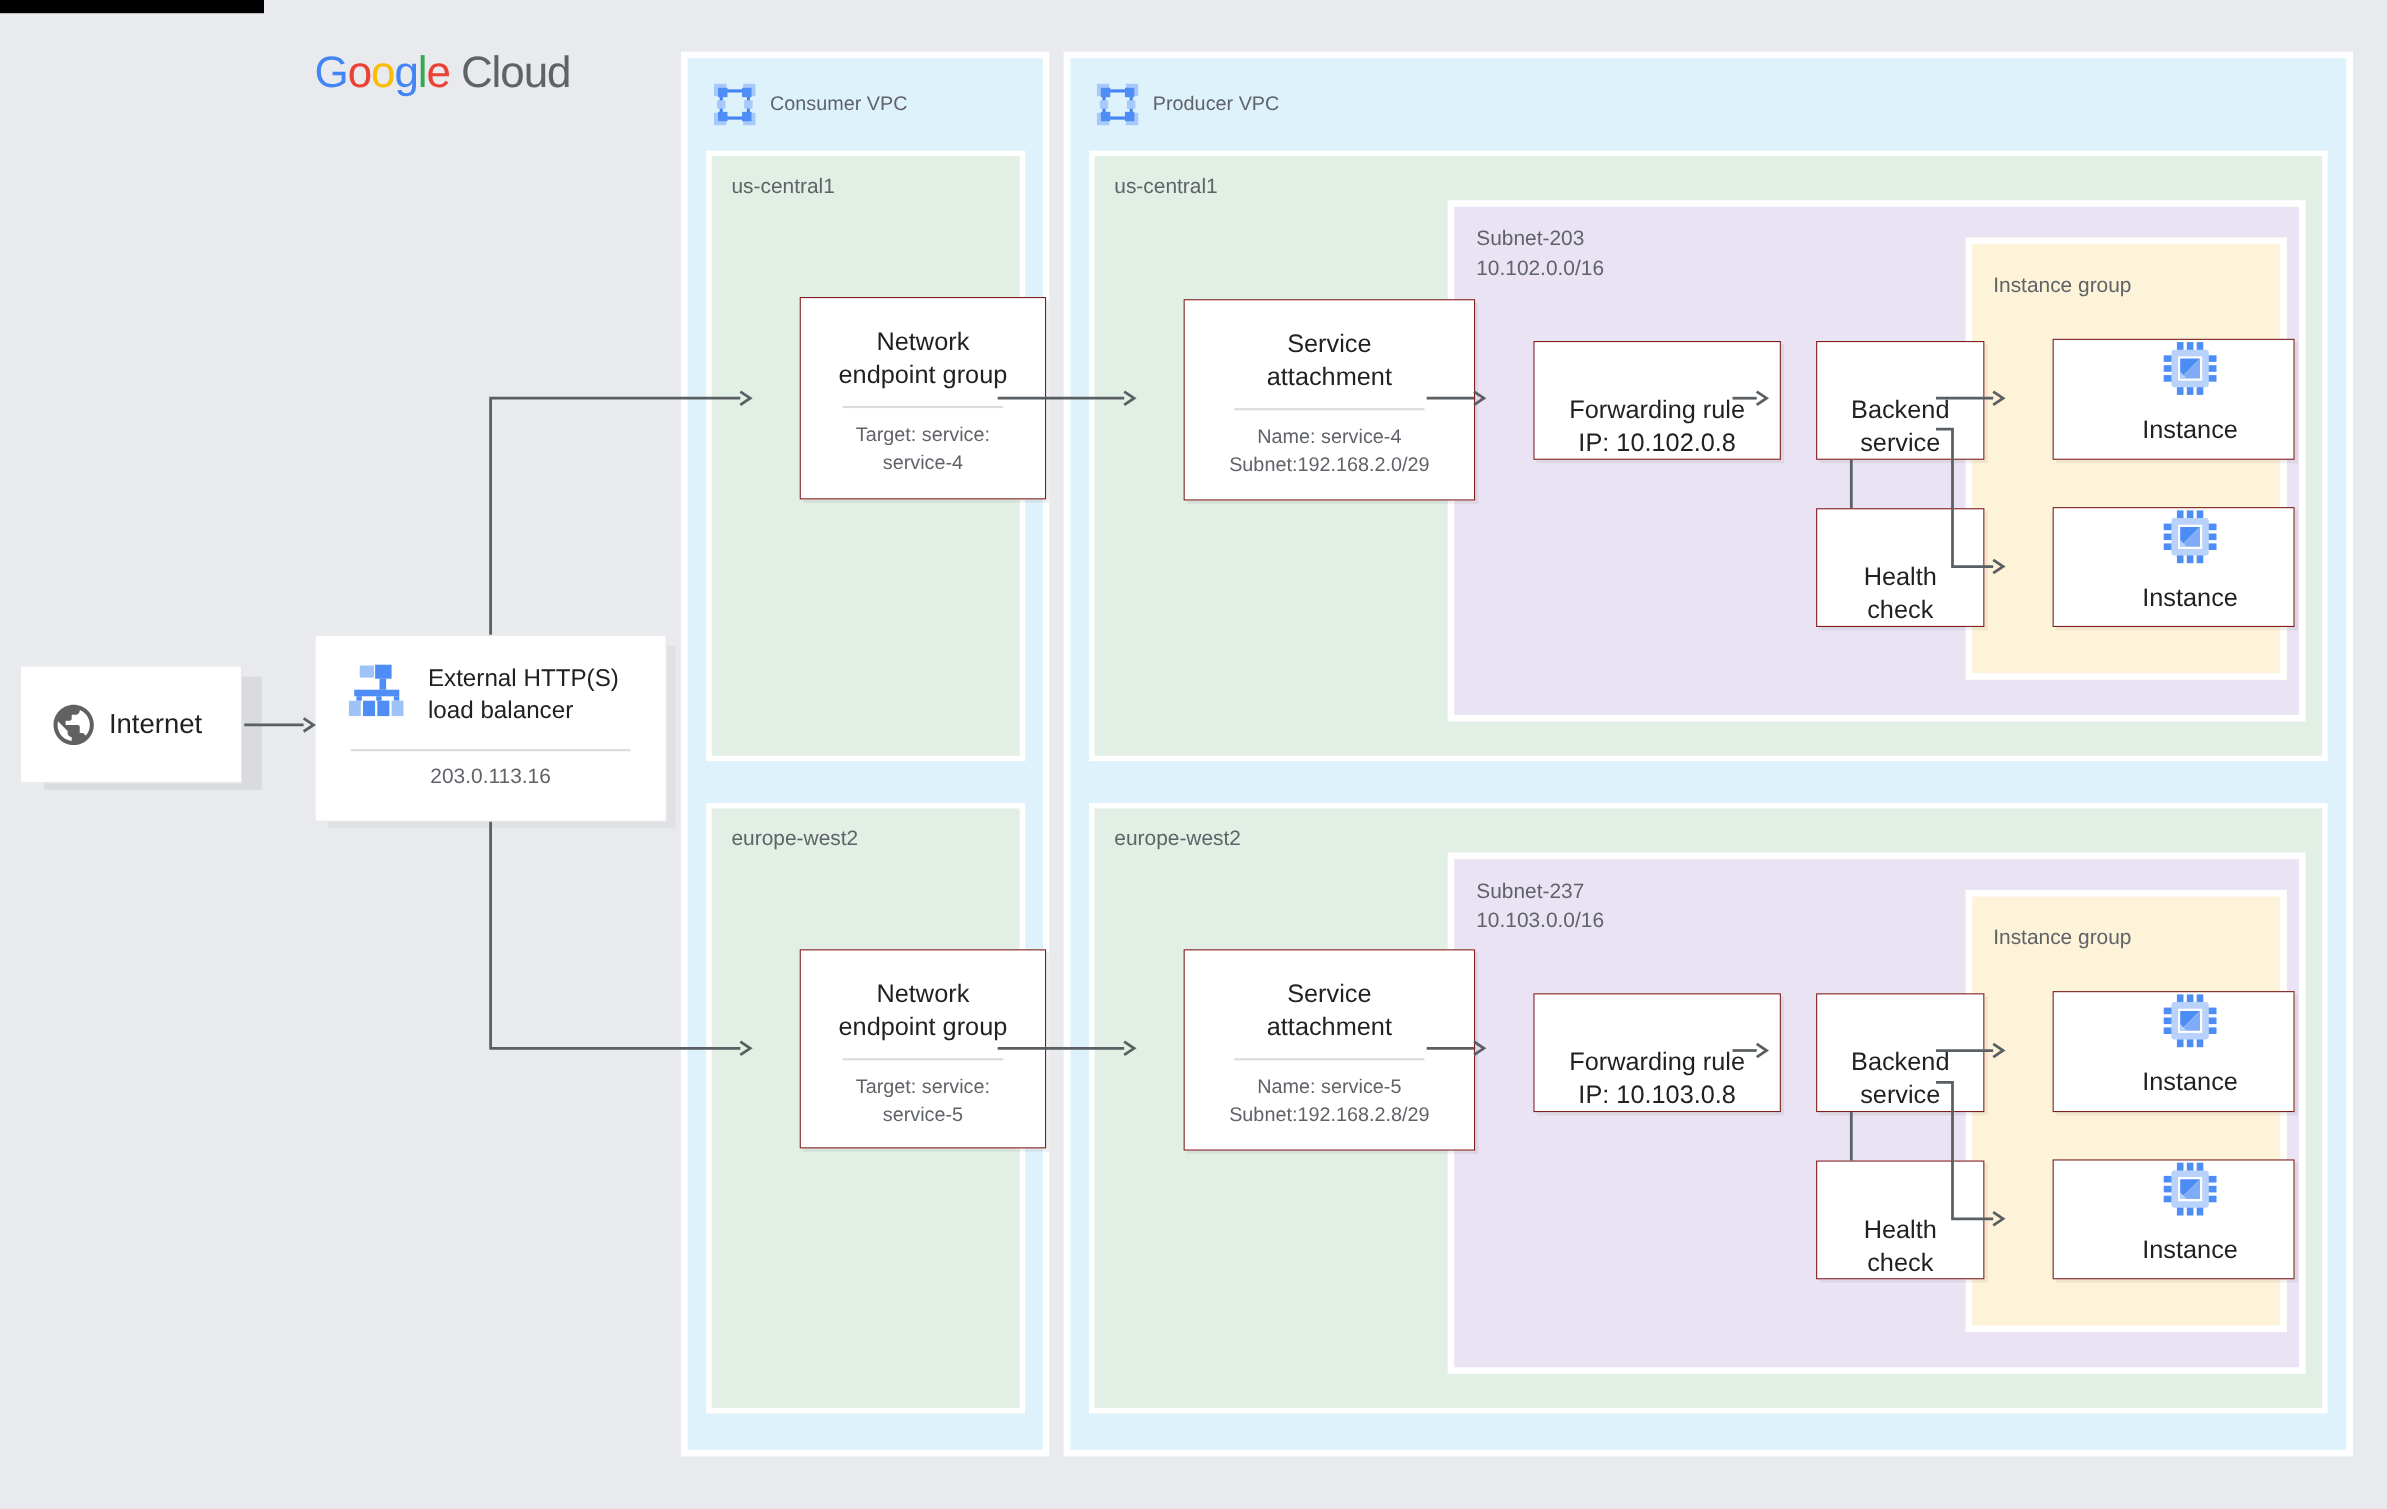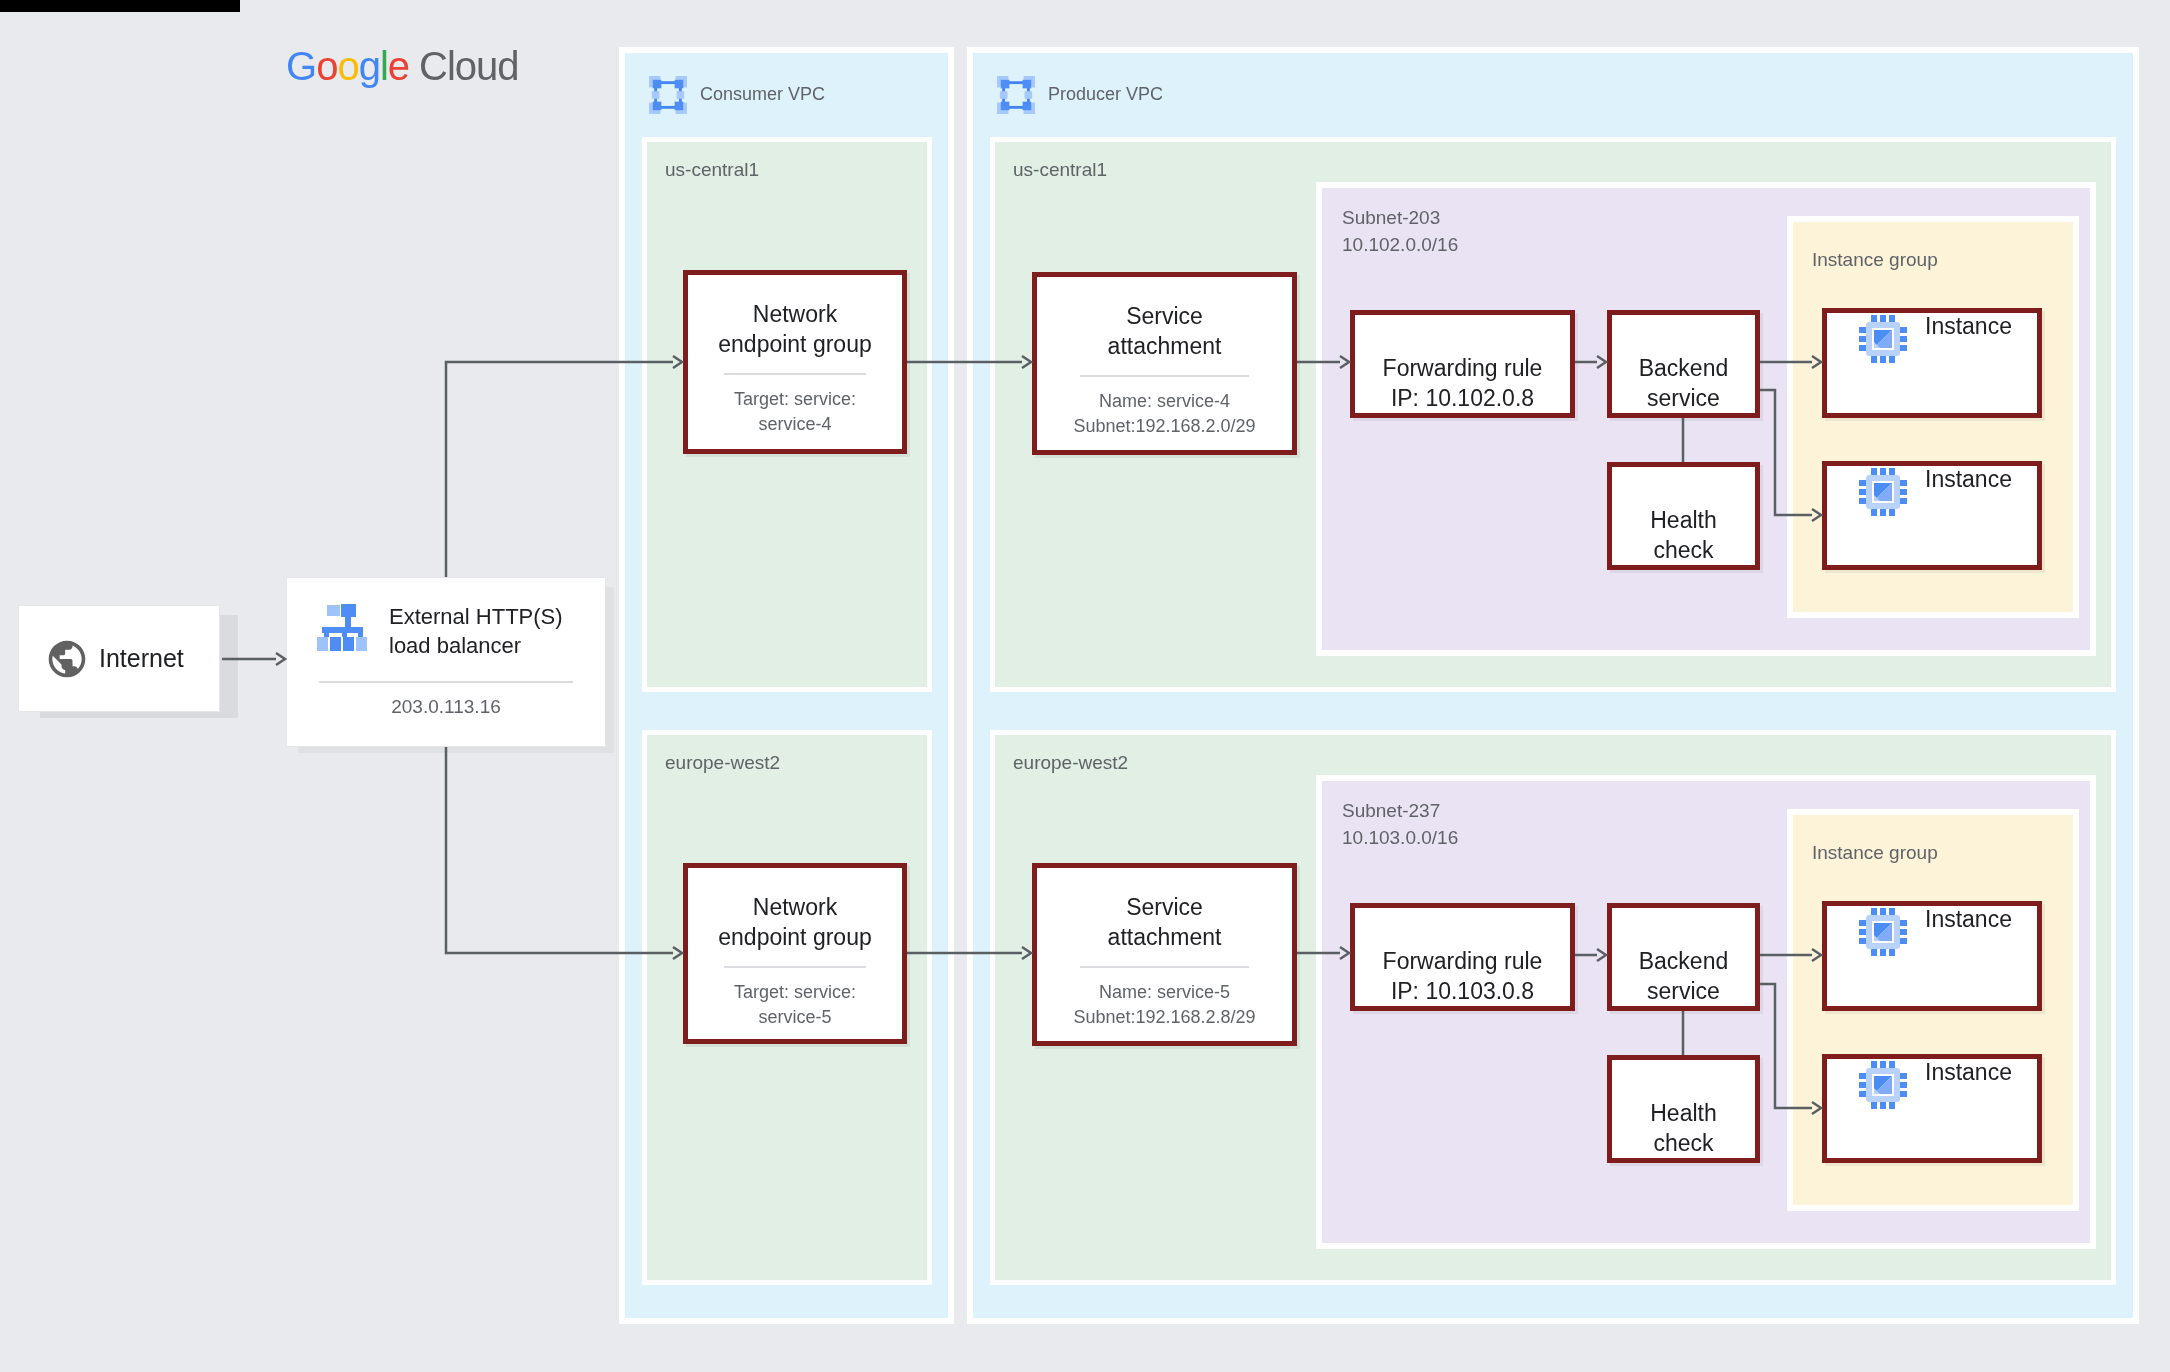--- a/index.html
+++ b/index.html
@@ -10,29 +10,29 @@
   .vpc-panel{position:absolute;border:6px solid #fff;background:#def2fc;box-sizing:border-box;z-index:1;}
   .region{position:absolute;border:5px solid #fff;background:#e1efe5;box-sizing:border-box;z-index:2;}
   .subnet{position:absolute;border:6px solid #fff;background:#eae3f4;box-sizing:border-box;z-index:3;}
   .igroup{position:absolute;border:6px solid #fff;background:#fdf3d8;box-sizing:border-box;z-index:4;}
 
   
   .lbl{position:absolute;color:#5f6368;font-size:19px;line-height:27px;z-index:5;white-space:pre;}
   .vpc-title{position:absolute;color:#5f6368;font-size:18px;z-index:5;white-space:nowrap;}
 
   
-  .node{position:absolute;background:#fff;border:5px solid #7f1d1d;box-sizing:border-box;
-        box-shadow:3px 3px 0 rgba(60,64,67,.08);z-index:5;}
+  .node{position:absolute;background:#fff;border:1px solid #7f1d1d;box-sizing:border-box;
+        box-shadow:3px 3px 0 rgba(60,64,67,.08);z-index:5;margin-left:44px;}
   .node-title{color:#202124;font-size:23px;line-height:30px;text-align:center;}
   .node-sub{color:#5f6368;font-size:18px;line-height:25px;text-align:center;}
   .divider{height:0;border-top:2px solid #dadce0;margin:14px auto 12px auto;width:66%;}
   .pad-node{padding-top:24px;}
   .center-node{display:flex;flex-direction:column;justify-content:flex-end;}
 
-  .inst-node{display:flex;align-items:flex-start;padding-left:30px;gap:16px;}
+  .inst-node{display:flex;align-items:center;padding-left:30px;gap:16px;flex-direction:column;}
   .inst-label{color:#202124;font-size:23px;}
 
   
   #internet-box{position:absolute;left:18px;top:605px;width:202px;height:107px;background:#fff;
                 border:1px solid #e4e6e8;display:flex;align-items:center;gap:10px;padding-left:26px;
                 box-sizing:border-box;box-shadow:20px 8px 0 -2px #d9dbde;z-index:5;}
   #internet-label{color:#202124;font-size:25px;}
   #lb-box{position:absolute;left:286px;top:577px;width:320px;height:170px;background:#fff;
           border:1px solid #e4e6e8;box-sizing:border-box;box-shadow:10px 8px 0 -2px #dfe1e4;z-index:5;}
   #lb-icon{position:absolute;left:30px;top:26px;}

